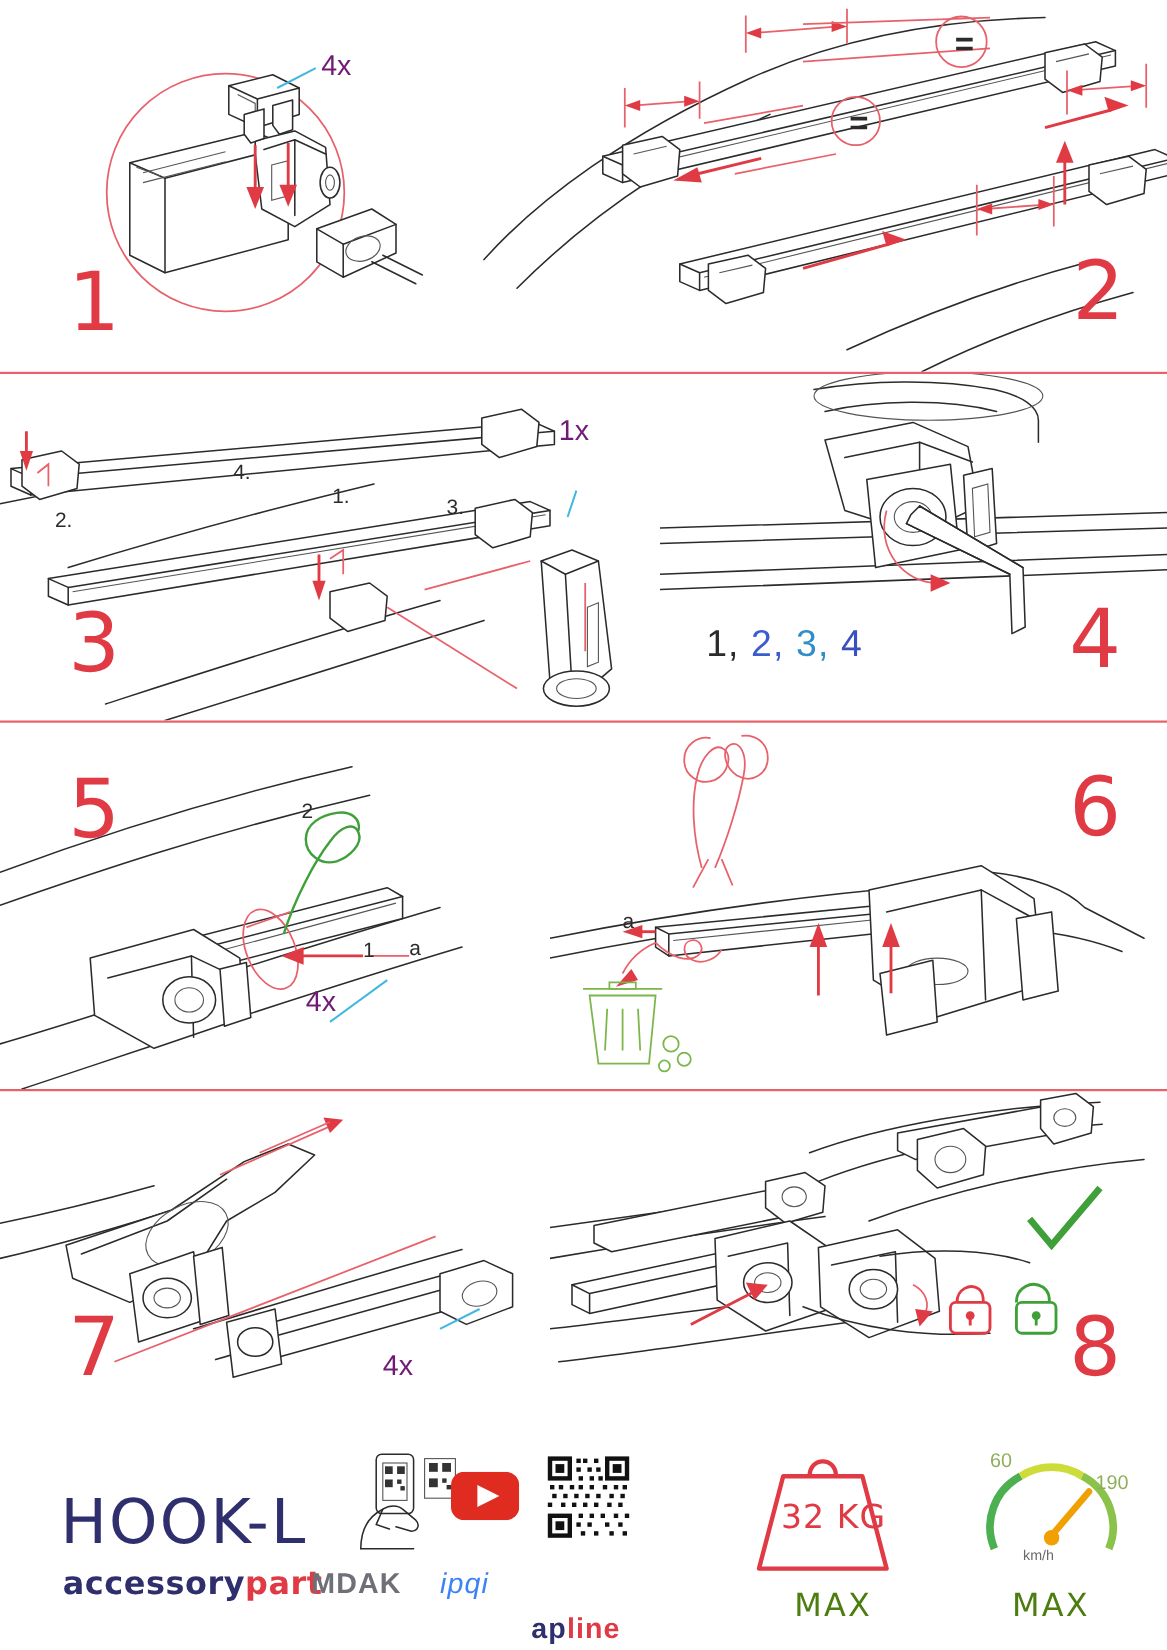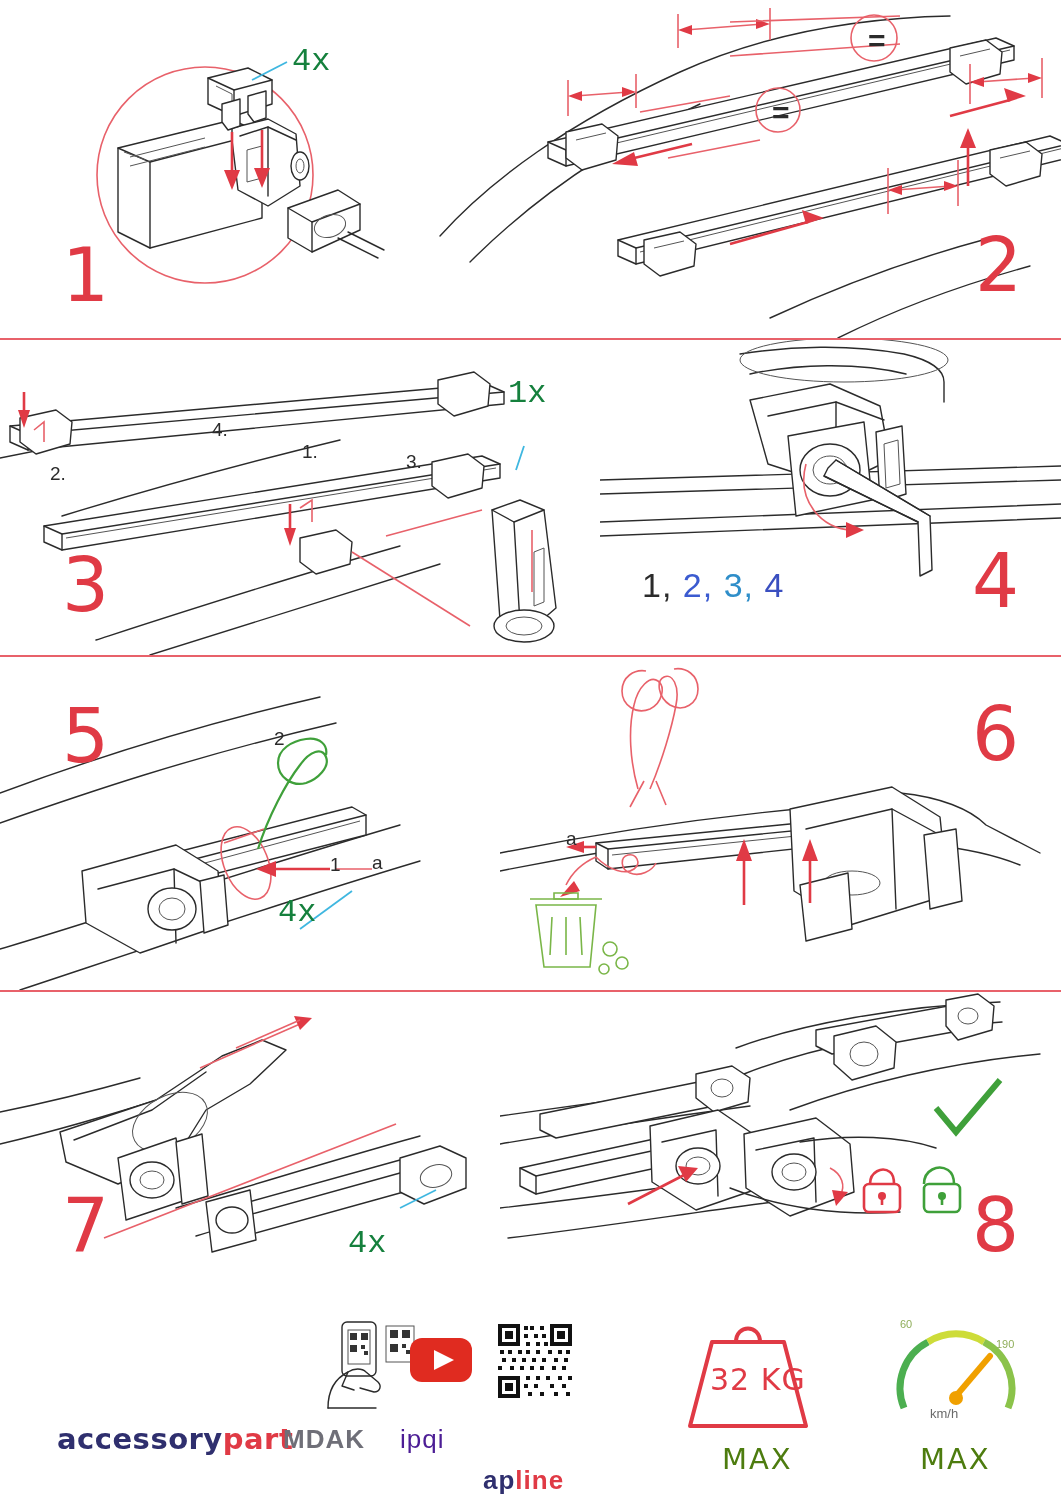--- a/index.html
+++ b/index.html
@@ -42,21 +42,21 @@
     letter-spacing: 1px;
   }
   .step-num.big { font-size: 74px; }
 
   .lbl {
     position: absolute;
     font-family: "Liberation Sans", sans-serif;
     line-height: 1;
     white-space: nowrap;
   }
-  .lbl.cyan   { color: #15803d; font-size: 32px; font-family: Liberation Mono, monospace; }
+  .lbl.cyan   { color: #701a75; font-size: 26px; }
   .lbl.dark   { color: #2b2b2b; font-size: 19px; }
 
   .seq {
     position: absolute;
     font-size: 34px;
     font-family: "Liberation Sans", sans-serif;
     letter-spacing: 1px;
   }
   .seq .c1 { color: #2b2b2b; }
   .seq .c2 { color: #3b5bd0; }
@@ -95,21 +95,21 @@
     font-weight: 700;
   }
   .sub .accent { color: #e03a45; }
   .mk {
     position: absolute;
     font-family: "Liberation Sans", sans-serif;
     font-size: 26px;
     letter-spacing: 1px;
   }
   .mk-mdak { left: 283px; top: 124px; color: #6f6f78; font-weight: 700; }
-  .mk-ipqi { left: 400px; top: 124px; color: #4c1d95; }
+  .mk-ipqi { left: 400px; top: 124px; color: #3b82f6; font-style: italic; }
   .mk-apline { left: 483px; top: 124px; color: #2f2f6e; font-weight: 700; margin-top: 41px; }
   .mk-apline .accent { color: #e03a45; }
 
   .maxlabel {
     position: absolute;
     font-family: "DejaVu Sans", sans-serif;
     font-size: 29px;
     letter-spacing: 2px;
     color: #4d7c0f;
   }
@@ -121,21 +121,21 @@
     letter-spacing: 1px;
   }
   .kmh {
     position: absolute;
     font-size: 13px;
     color: #6a6a6a;
     font-family: "Liberation Sans", sans-serif;
   }
   .spd-t {
     position: absolute;
-    font-size: 11px;
+    font-size: 18px;
     color: #8fae5a;
     font-family: "Liberation Sans", sans-serif;
   }
 </style>
 </head>
 <body>
 
 <div class="sheet">
 
   <div class="rule" style="top:338px;"></div>
@@ -512,20 +512,21 @@
       <path class="gr" d="M424 192 C424 178 438 172 448 178 C454 182 454 188 454 192" style="stroke-width:2.6"></path>
       <rect x="424" y="192" width="36" height="28" rx="5" class="gr" style="stroke-width:2.6"></rect>
       <circle cx="442" cy="204" r="4" fill="#3fa03a"></circle>
       <path class="gr" d="M442 206 L442 213" style="stroke-width:2.6"></path>
     </svg>
     <div class="step-num big" style="left:472px;top:196px;">8</div>
   </div>
 
   <div class="footer">
 
+    <div class="brand">HOOK-L</div>
     <div class="sub">
       <span>accessory</span><span class="accent">part</span>
     </div>
 
     <div class="mk mk-mdak">MDAK</div>
     <div class="mk mk-ipqi">ipqi</div>
     <div class="mk mk-apline">
       <span>ap</span><span class="accent">line</span>
     </div>
 

